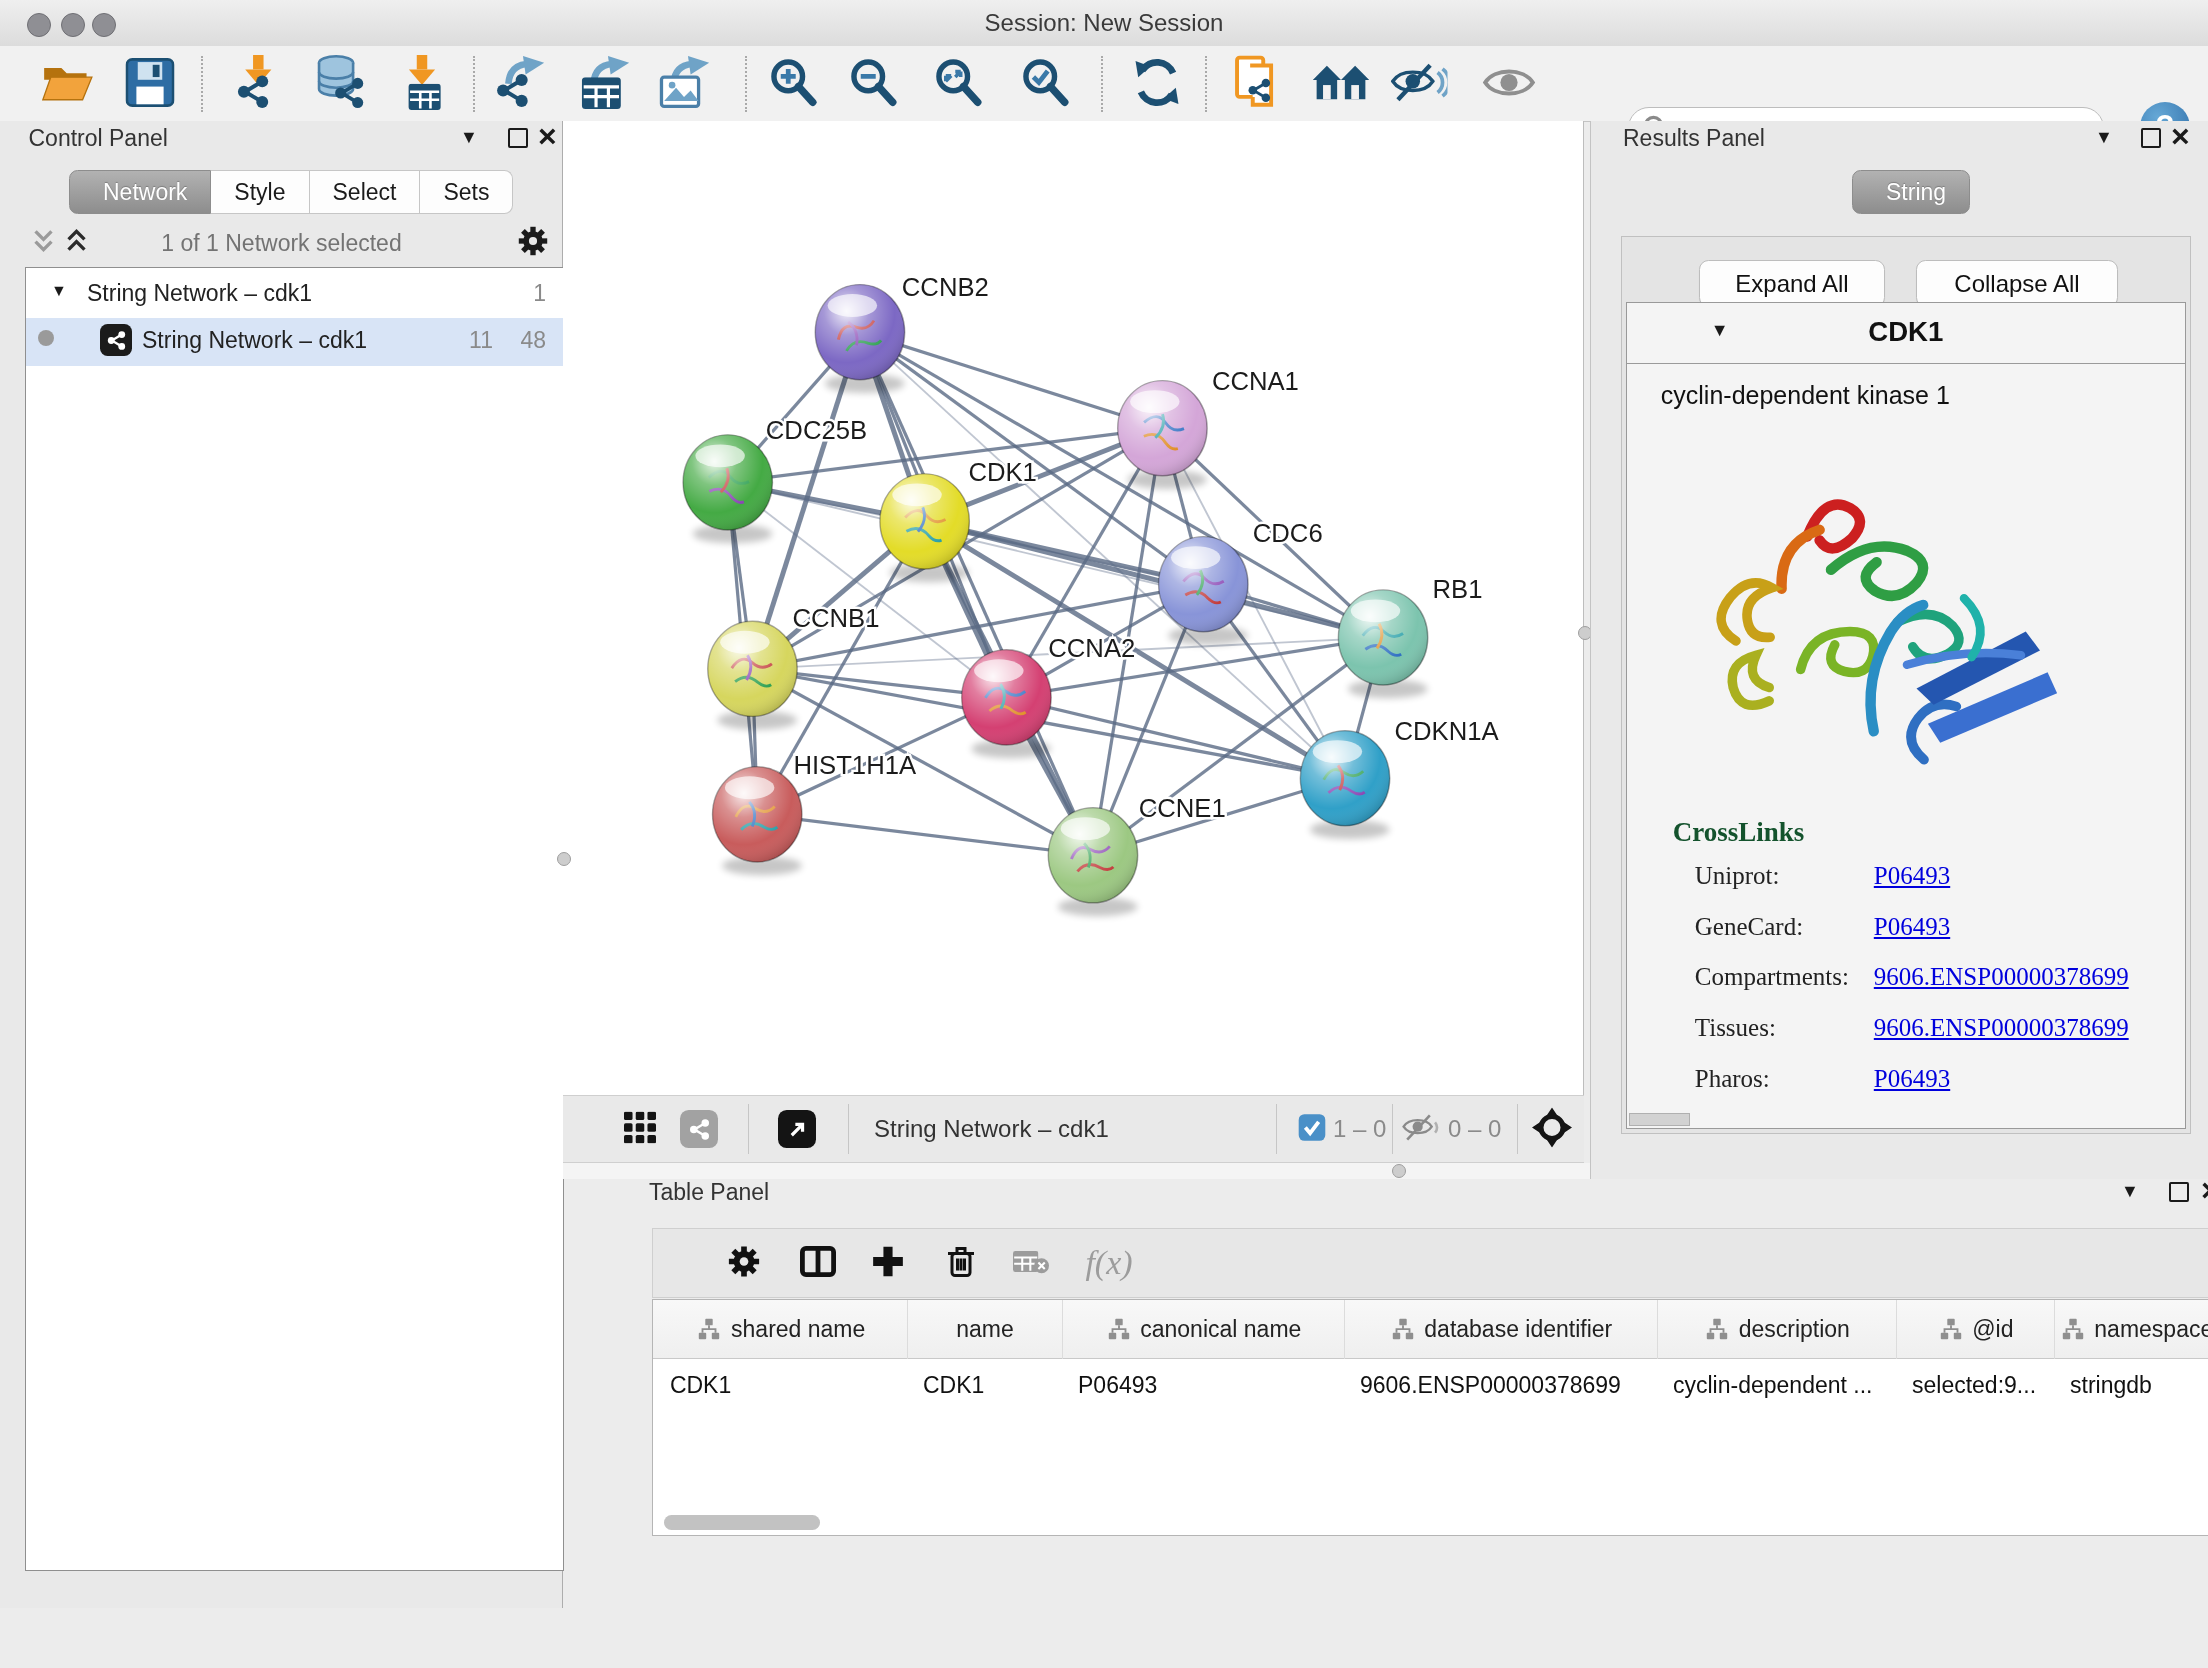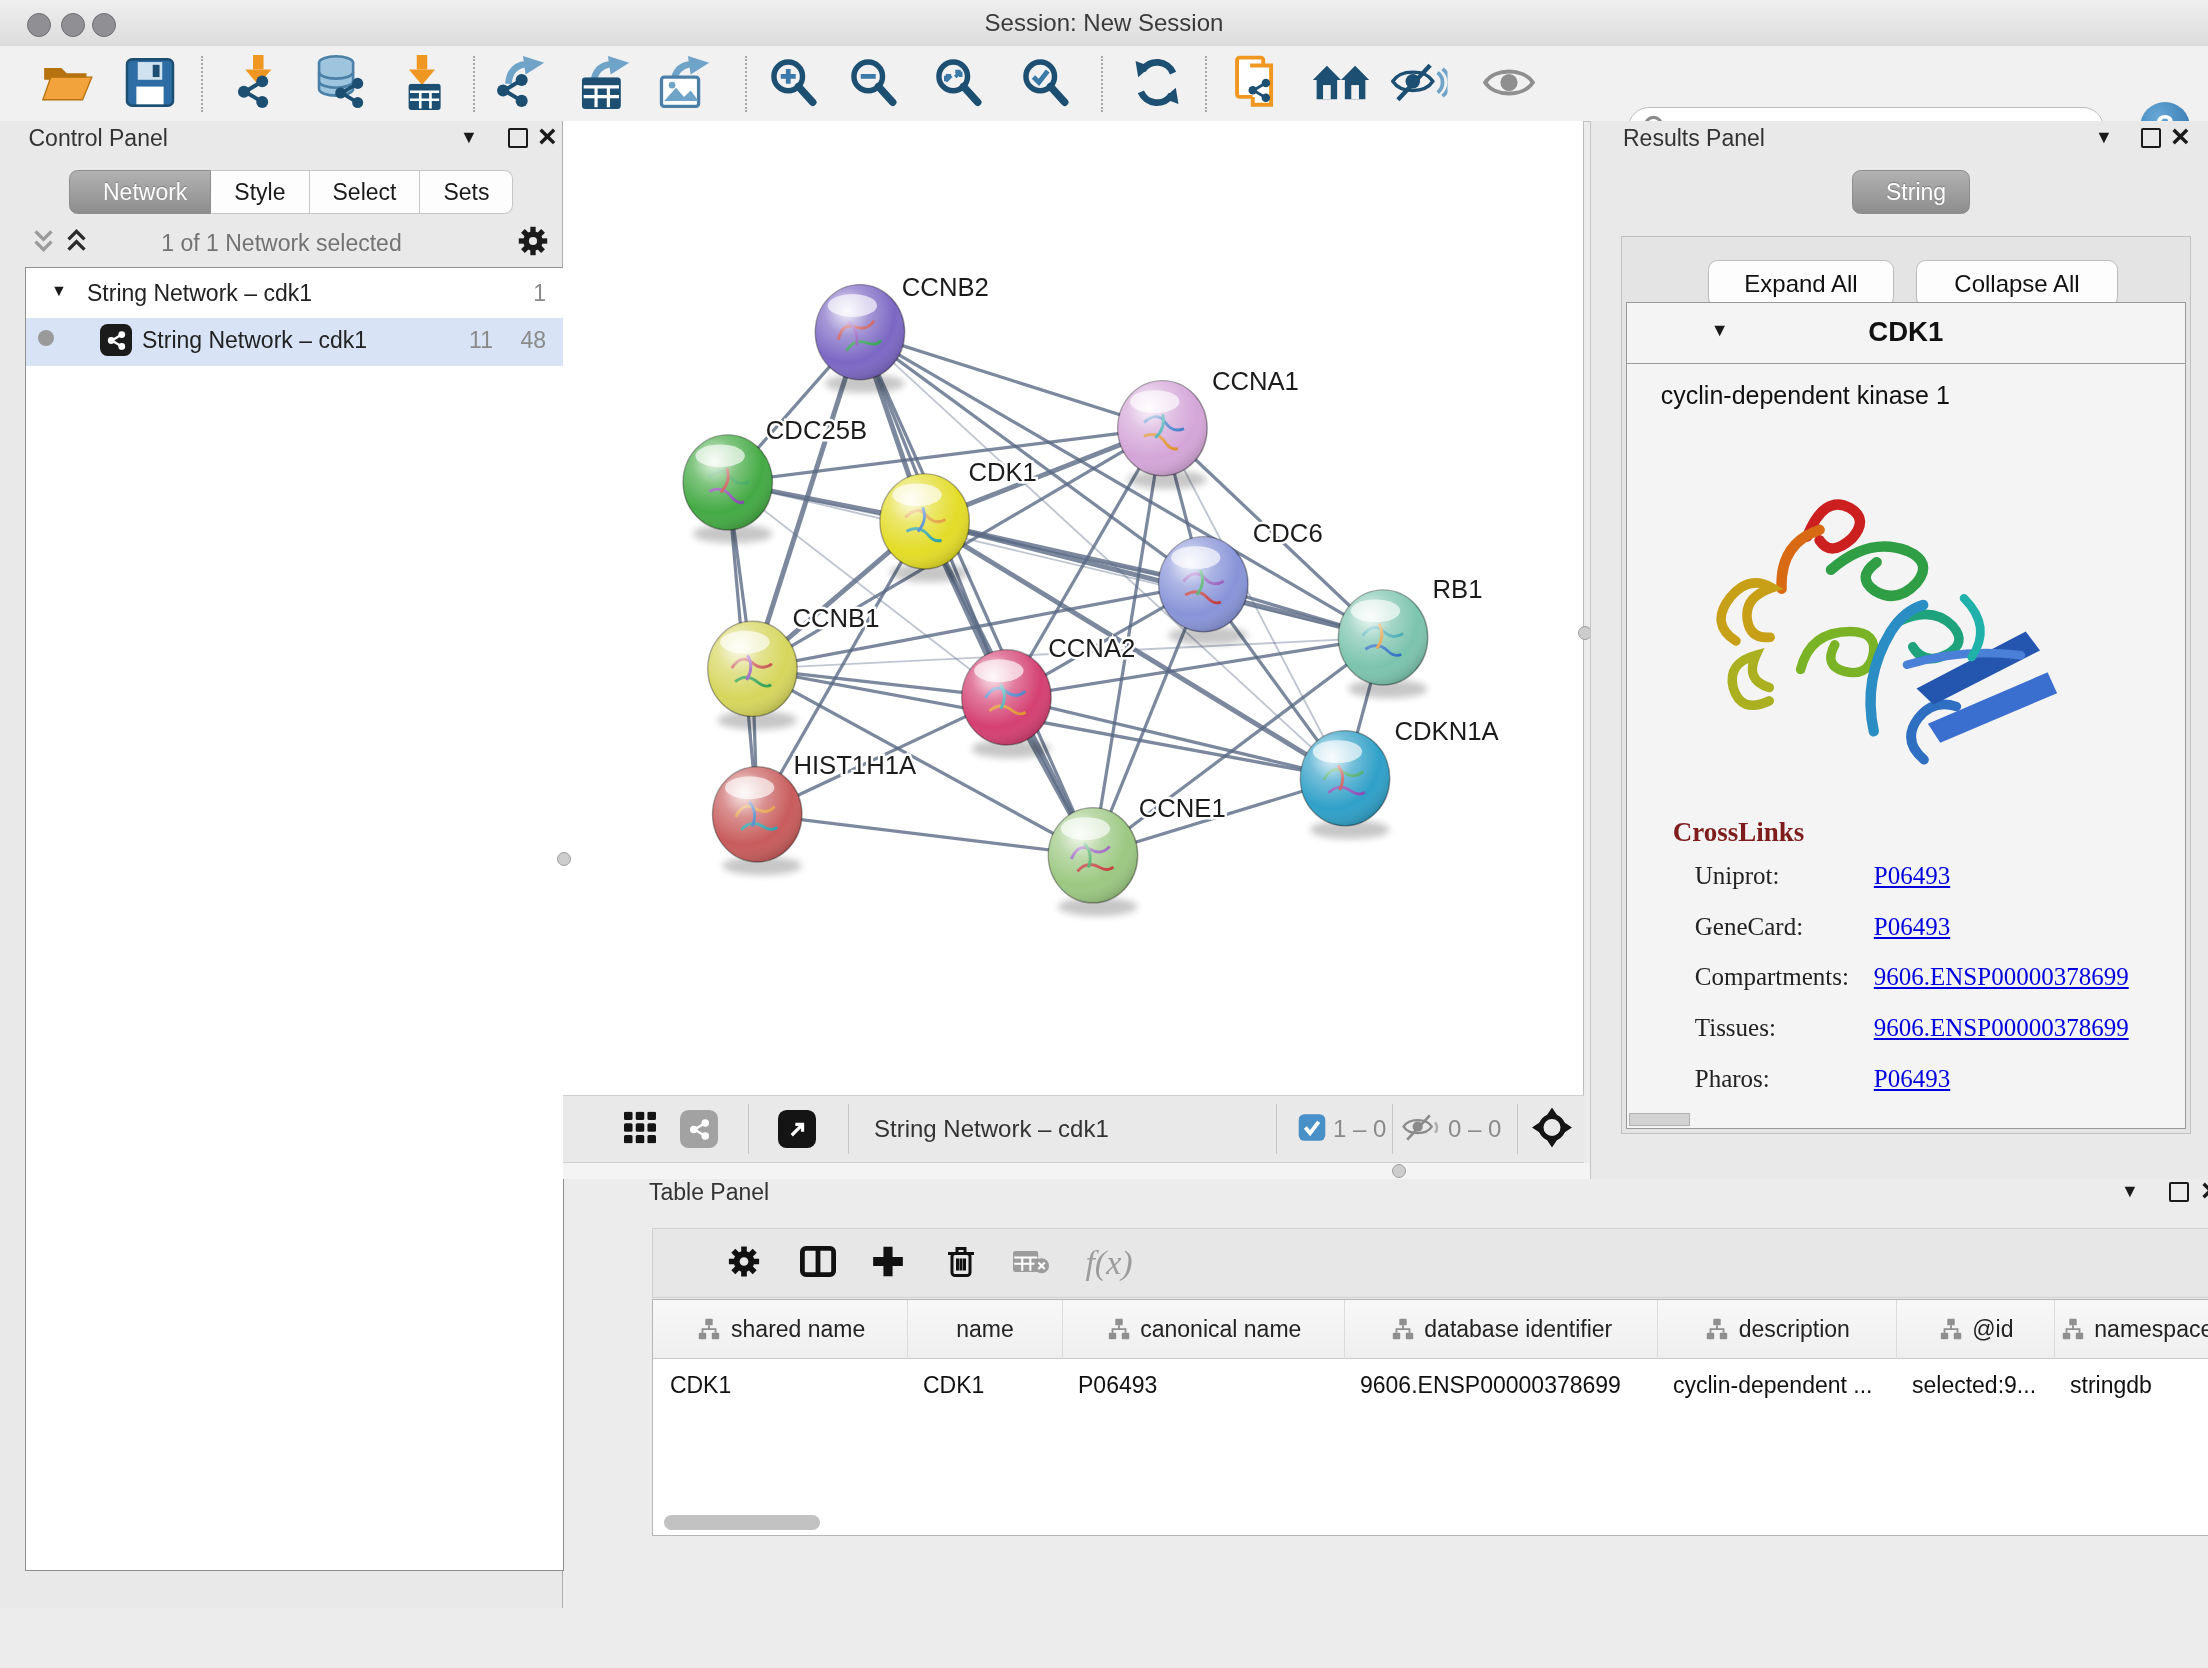--- a/index.html
+++ b/index.html
@@ -584,21 +584,21 @@
     <span class="abs phead" style="left:32px;top:3.8px">Results Panel</span>
     <span class="abs ptri" style="left:504px;top:5.7px">▼</span>
     <span class="abs pfloat" style="left:550px;top:6.7px"></span>
     <span class="abs pclose" style="left:580px;top:2.9px">×</span>
 
     <div class="seg" style="left:261px;top:49px">
       <div class="tab single active">String</div>
     </div>
 
     <div class="rbox">
-      <div class="btn abs" style="left:86px;top:23px;width:184px;height:45px;line-height:45px">Expand All</div>
+      <div class="btn abs" style="left:77px;top:23px;width:184px;height:45px;line-height:45px">Expand All</div>
       <div class="btn abs" style="left:294px;top:23px;width:200px;height:45px;line-height:45px">Collapse All</div>
 
       <div class="rcard">
         <div class="rcardhead">
           <span class="abs ptri" style="left:84px;top:17px">▼</span>
           <span class="abs" style="left:0;width:100%;top:13.3px;text-align:center;font-size:27.6px;font-weight:bold;color:#111">CDK1</span>
         </div>
         <span class="abs" style="left:34px;top:78px;font-size:25px;color:#111">cyclin-dependent kinase 1</span>
 
         <svg class="abs" style="left:52px;top:143px" width="399" height="352" viewBox="0 0 420 370">
@@ -612,21 +612,21 @@
             <path d="M230 185 q36 -18 58 4 q16 18 -6 30 q-24 12 -36 -8" stroke="#1fa37c" stroke-width="10"></path>
             <path d="M205 300 q-12 -55 18 -105 q14 -22 34 -28" stroke="#2a8ec4" stroke-width="11"></path>
             <path d="M258 330 q-24 -20 -6 -44 q16 -20 40 -12" stroke="#2f6fc2" stroke-width="10"></path>
             <path d="M250 255 L365 195 L380 215 L268 272 Z" fill="#2456b0" stroke="none"></path>
             <path d="M262 292 L388 238 L398 260 L275 312 Z" fill="#3a6fd0" stroke="none"></path>
             <path d="M240 230 q60 -18 120 -10" stroke="#4a80d8" stroke-width="9"></path>
             <path d="M300 160 q30 30 8 62" stroke="#20b2aa" stroke-width="9"></path>
           </g>
         </svg>
 
-        <span class="abs serif" style="left:46px;top:514px;font-size:27px;font-weight:bold;color:#7f1d1d">CrossLinks</span>
+        <span class="abs serif" style="left:46px;top:514px;font-size:27px;font-weight:bold;color:#14532d">CrossLinks</span>
         <span class="abs serif" style="left:68px;top:559px;font-size:25px">Uniprot:</span>
         <a class="abs serif xlink" style="left:247px;top:559px;font-size:25px">P06493</a>
         <span class="abs serif" style="left:68px;top:610px;font-size:25px">GeneCard:</span>
         <a class="abs serif xlink" style="left:247px;top:610px;font-size:25px">P06493</a>
         <span class="abs serif" style="left:68px;top:660px;font-size:25px">Compartments:</span>
         <a class="abs serif xlink" style="left:247px;top:660px;font-size:25px">9606.ENSP00000378699</a>
         <span class="abs serif" style="left:68px;top:711px;font-size:25px">Tissues:</span>
         <a class="abs serif xlink" style="left:247px;top:711px;font-size:25px">9606.ENSP00000378699</a>
         <span class="abs serif" style="left:68px;top:762px;font-size:25px">Pharos:</span>
         <a class="abs serif xlink" style="left:247px;top:762px;font-size:25px">P06493</a>

